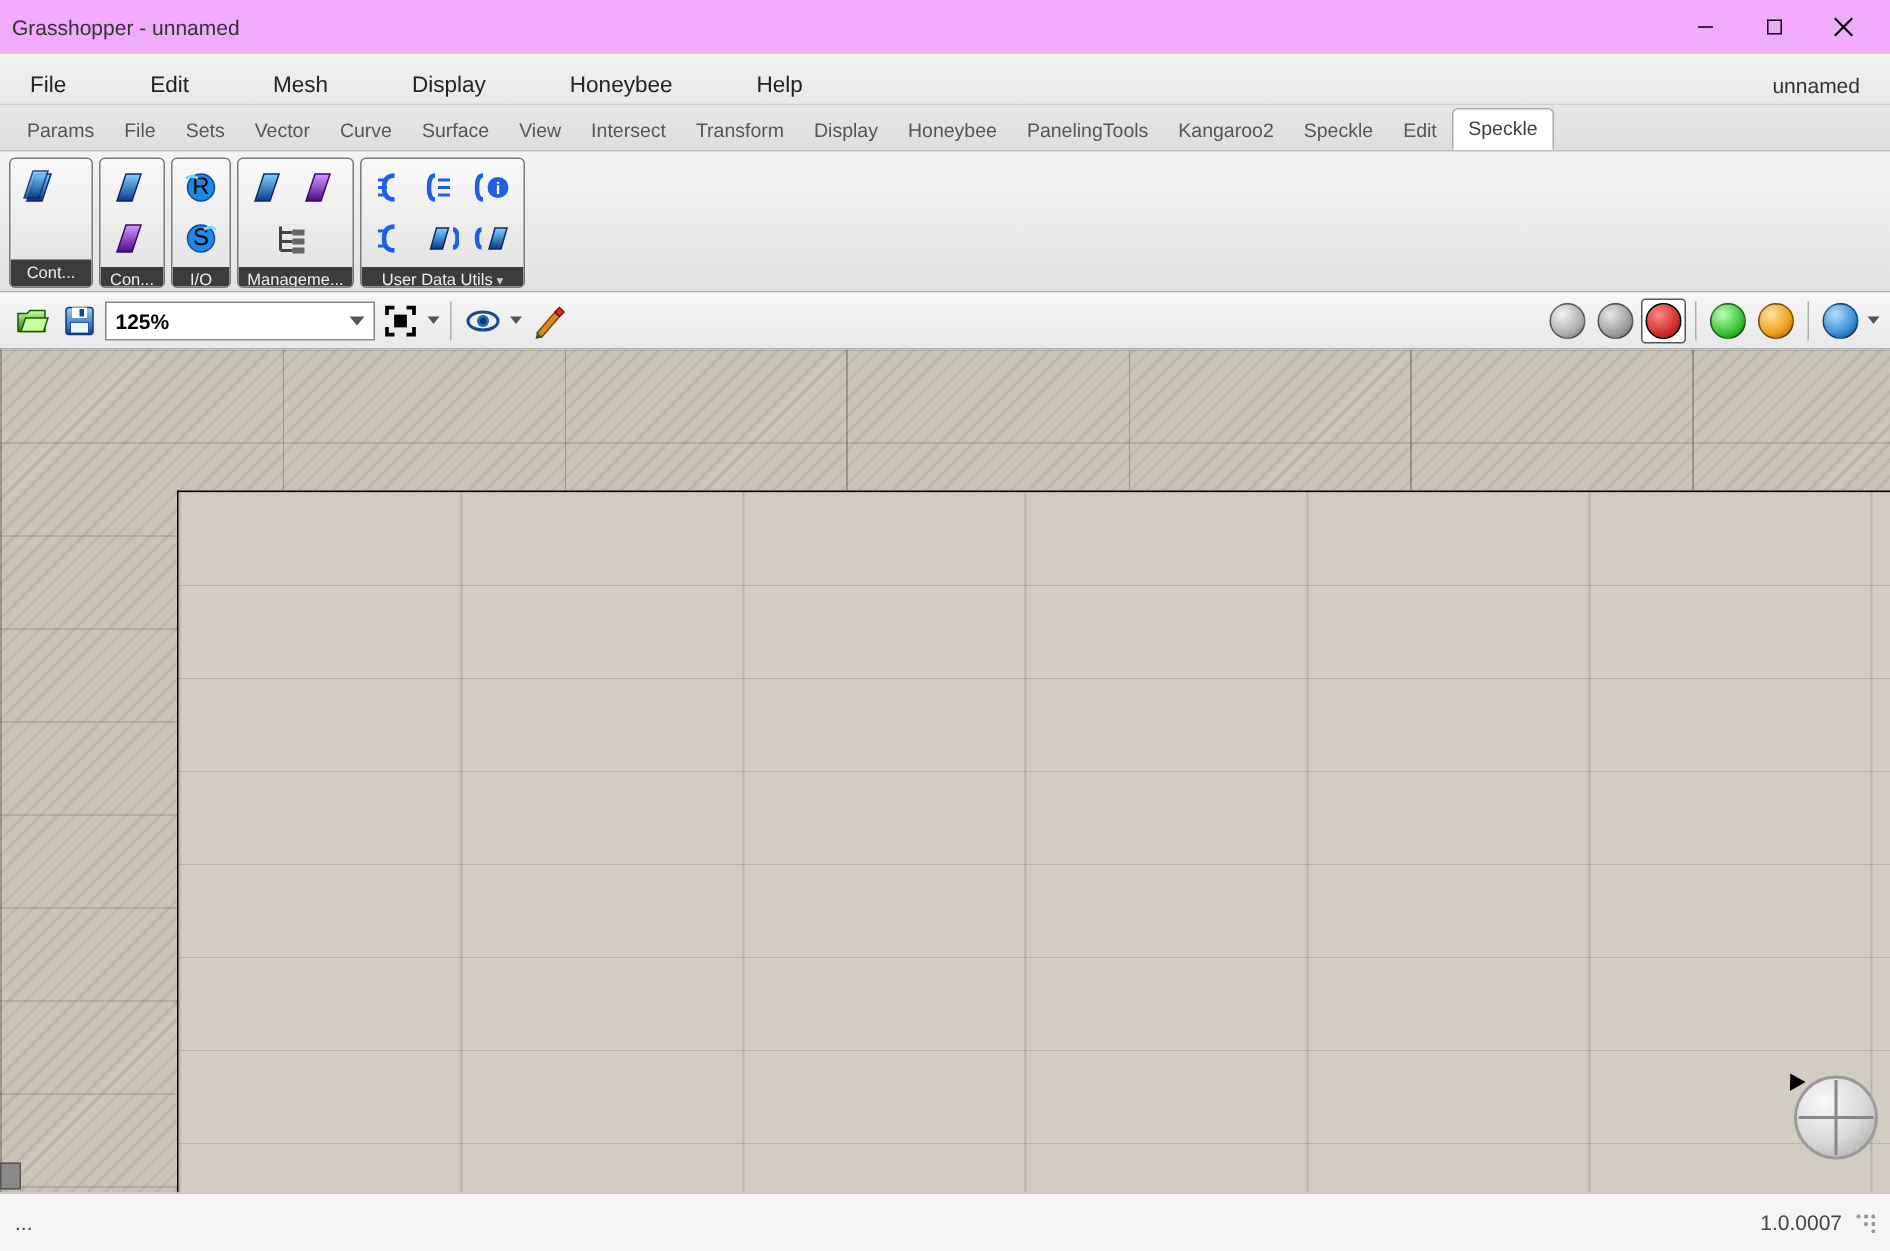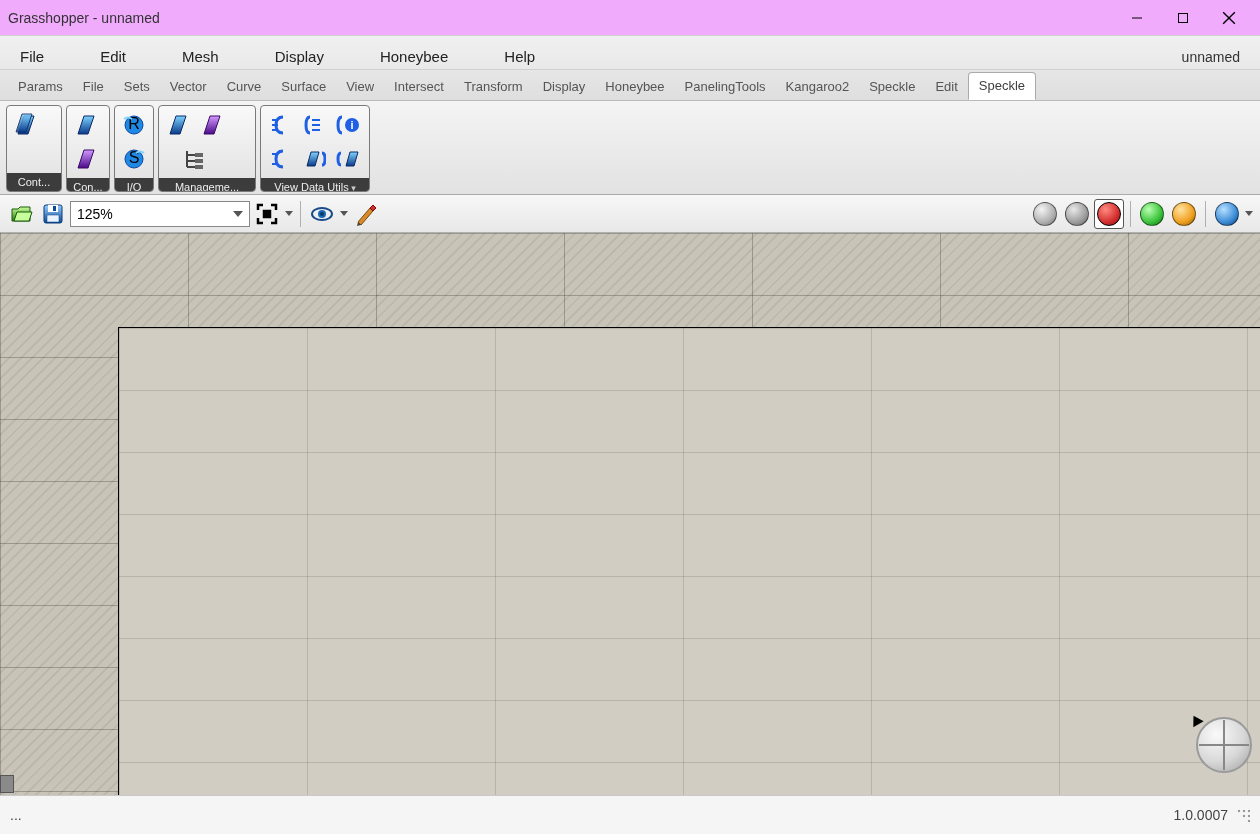--- a/index.html
+++ b/index.html
@@ -35,21 +35,21 @@
 
 .ico { width: 24px; height: 24px; display: block; }
 .hex-blue { fill: url(#gradBlue); stroke: #0a2a66; stroke-width: 1; }
 .hex-purple { fill: url(#gradPurple); stroke: #3a0a66; stroke-width: 1; }
 .bracket { stroke: #1e5fe6; stroke-width: 3; fill: none; }
 .circle-badge { fill: #1e88e5; stroke: #0d47a1; stroke-width: 1; }
 .tree-ico line { stroke: #444; stroke-width: 2; }
 .tree-ico rect { fill: #666; }
 
 
-.canvas-toolbar { height: 38px; background: linear-gradient(#f7f7f7,#e8e8e8); border-bottom: 1px solid #b0b0b0; display: flex; align-items: center; padding: 2px 6px; gap: 2px; }
+.canvas-toolbar { height: 38px; background: linear-gradient(#f7f7f7,#e8e8e8); border-bottom: 1px solid #b0b0b0; display: flex; align-items: center; padding: 2px 6px; gap: 2px; font-weight: bold; }
 .ct-btn { width: 30px; height: 30px; display: flex; align-items: center; justify-content: center; cursor: pointer; border-radius: 3px; }
 .ct-btn svg { width: 24px; height: 24px; }
 .zoom-select { width: 180px; height: 26px; border: 1px solid #888; background: #fff; font-size: 14px; padding: 0 22px 0 6px; position: relative; display: flex; align-items: center; cursor: pointer; }
 .zoom-select::after { content: ""; position: absolute; right: 6px; top: 50%; width: 0; height: 0; border-left: 5px solid transparent; border-right: 5px solid transparent; border-top: 6px solid #555; transform: translateY(-50%); }
 .ct-sep { width: 1px; height: 26px; background: #b0b0b0; margin: 0 4px; }
 .ct-drop { width: 10px; height: 30px; display: flex; align-items: center; justify-content: center; cursor: pointer; }
 .ct-drop::before { content: ""; width: 0; height: 0; border-left: 4px solid transparent; border-right: 4px solid transparent; border-top: 5px solid #555; }
 .ct-spacer { flex: 1; }
 
 .sphere { width: 24px; height: 24px; border-radius: 50%; border: 1px solid rgba(0,0,0,0.5); }
@@ -216,21 +216,21 @@
         <svg class="ico" viewBox="0 0 24 24">
             <circle class="circle-badge" cx="12" cy="12" r="9"></circle>
             <text x="12" y="16" text-anchor="middle">S</text>
             <path d="M14 6 Q18 3 22 6" stroke="#7fd3ff" stroke-width="2" fill="none"></path>
           </svg>
       </div>
     </div>
     <div class="panel-label">I/O</div>
   </div>
 
-  <div class="panel-group" style="width:98px">
+  <div class="panel-group" style="width:78px">
     <div class="panel-body">
       <div class="tool-btn">
         <svg class="ico" viewBox="0 0 24 24">
             <polygon class="hex-blue" points="10,3 20,3 14,21 4,21"></polygon>
           </svg>
       </div>
       <div class="tool-btn">
         <svg class="ico" viewBox="0 0 24 24">
             <polygon class="hex-purple" points="10,3 20,3 14,21 4,21"></polygon>
           </svg>
@@ -288,21 +288,21 @@
             <path class="bracket" d="M20 6 Q23 6 23 12 Q23 18 20 18"></path>
           </svg>
       </div>
       <div class="tool-btn">
         <svg class="ico" viewBox="0 0 24 24">
             <path class="bracket" d="M5 6 Q2 6 2 12 Q2 18 5 18"></path>
             <polygon class="hex-blue" points="14,5 22,5 18,19 10,19"></polygon>
           </svg>
       </div>
     </div>
-    <div class="panel-label expand">View Data Utils</div>
+    <div class="panel-label expand">User Data Utils</div>
   </div>
 
 </div>
 
 <div class="canvas-toolbar">
   <div class="ct-btn">
     <svg viewBox="0 0 24 24">
         <path d="M3 7 L9 7 L11 5 L21 5 L21 19 L3 19 Z" fill="url(#gradGreen)" stroke="#1a5a0a"></path>
         <path d="M5 19 L8 10 L23 10 L20 19 Z" fill="#c6ff9b" stroke="#1a5a0a"></path>
       </svg>

